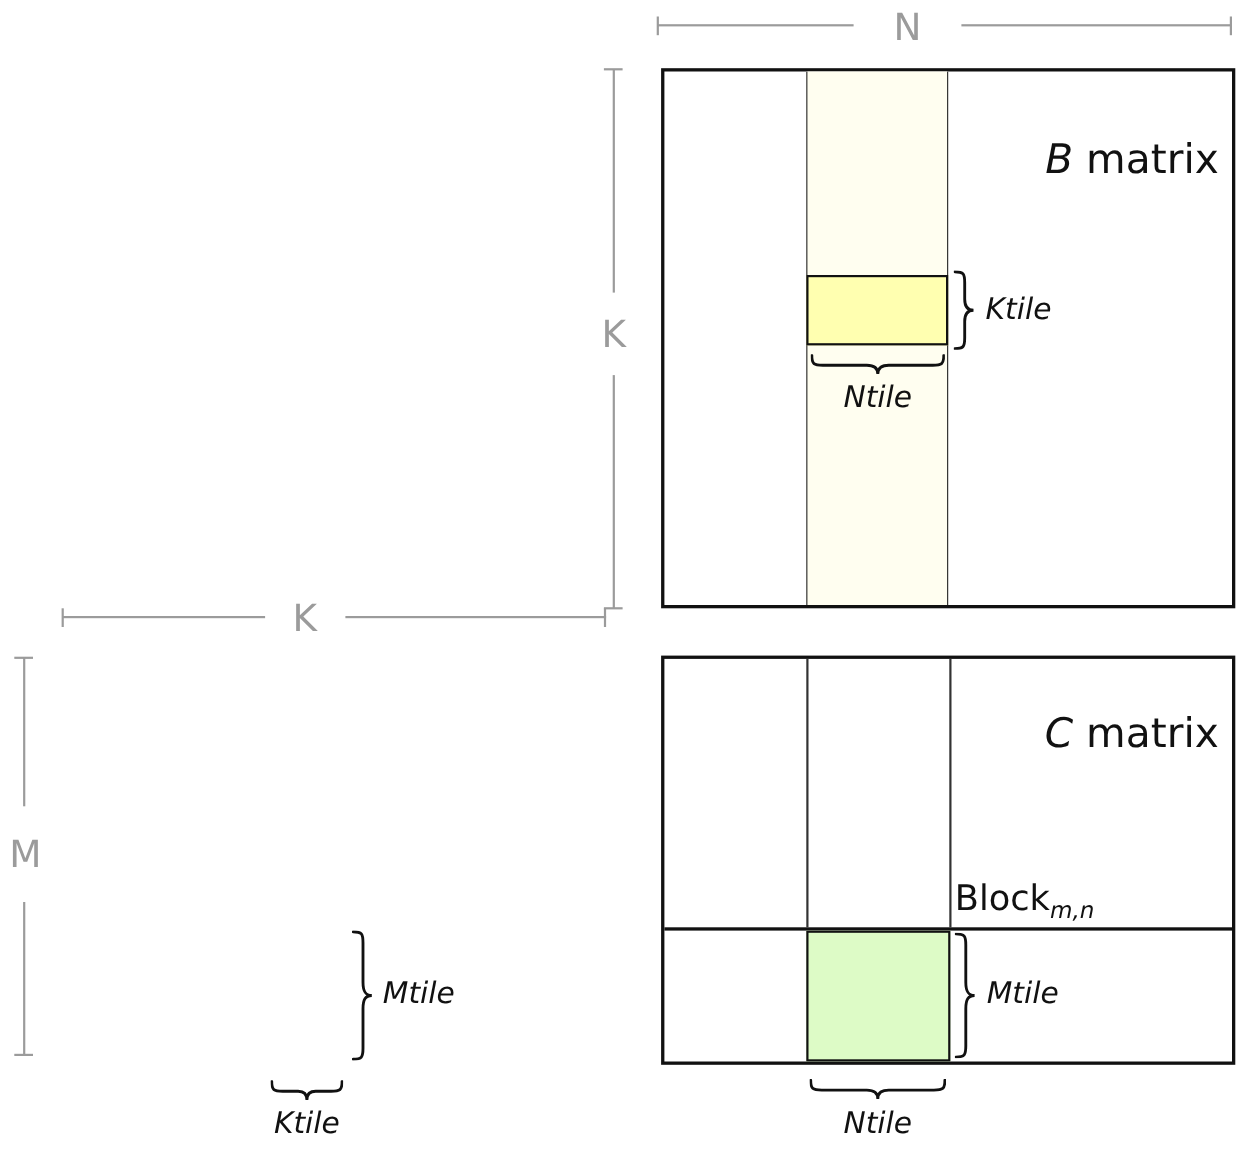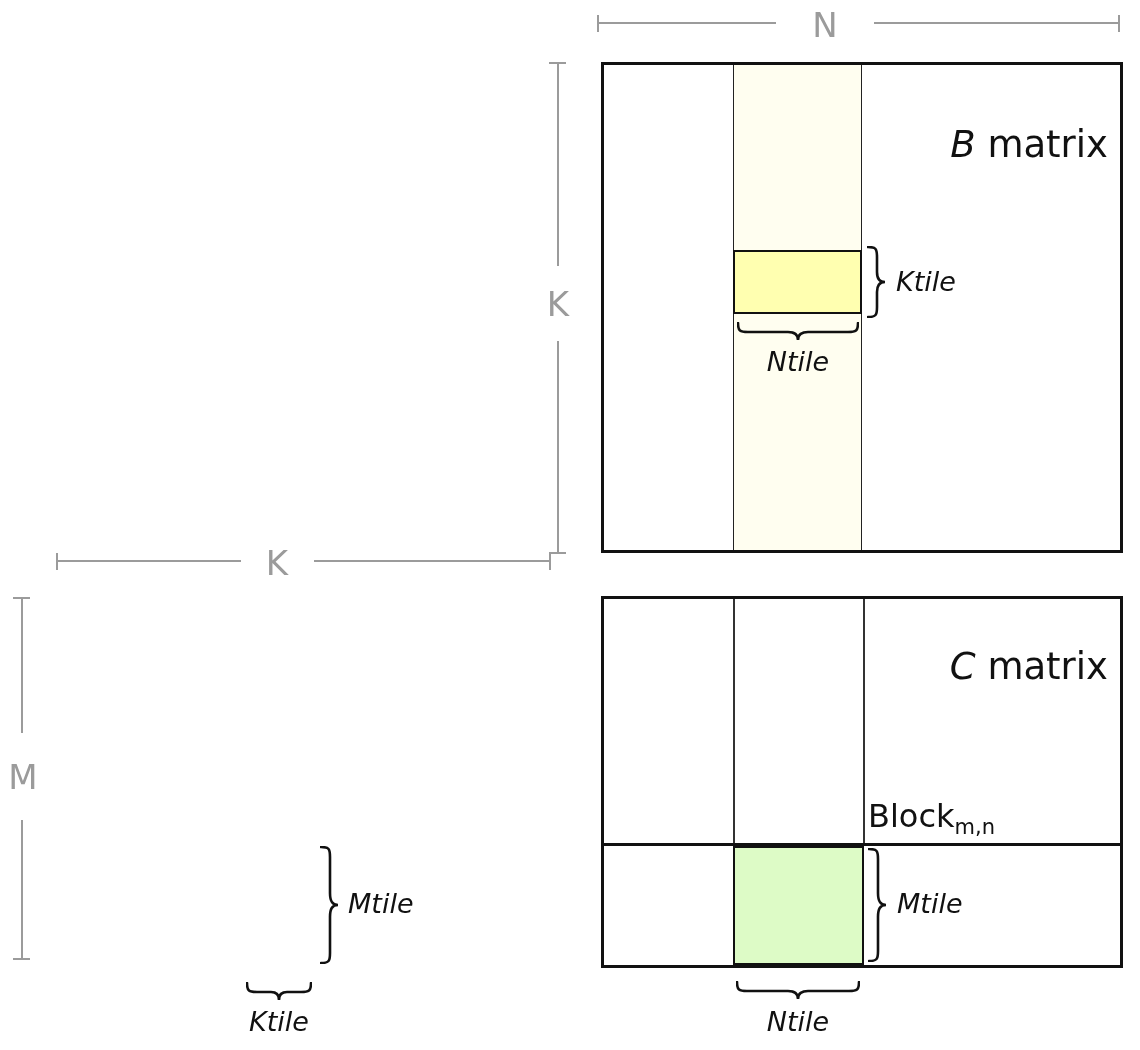--- a/index.html
+++ b/index.html
@@ -16,21 +16,21 @@
   
   .dimseg{background:var(--line_gray);}
   .dimlabel{color:var(--line_gray);font-size:34px;line-height:1;text-align:center;}
   
   .matrix{border:3px solid var(--ink);background:#fff;}
   .mtitle{font-size:37px;line-height:1;white-space:pre;}
   .mtitle .var{font-style:italic;}
   .tilelabel{font-style:italic;font-size:27px;line-height:1;}
   .brace path{fill:none;stroke:var(--ink);stroke-width:2.6;stroke-linecap:round;}
   .thinline{background:#333;}
-  sub.idx{font-size:21px;}
+  sub.idx{font-style:italic;font-size:21px;}
 </style>
 </head>
 <body>
 
 <div id="stage">
 
   <div class="abs dimseg" style="left:597px;top:15px;width:2px;height:17px;"></div>
   <div class="abs dimseg" style="left:598px;top:22px;width:178px;height:2px;"></div>
   <div class="abs dimlabel" style="left:800px;top:8px;width:50px;">N</div>
   <div class="abs dimseg" style="left:874px;top:22px;width:246px;height:2px;"></div>

